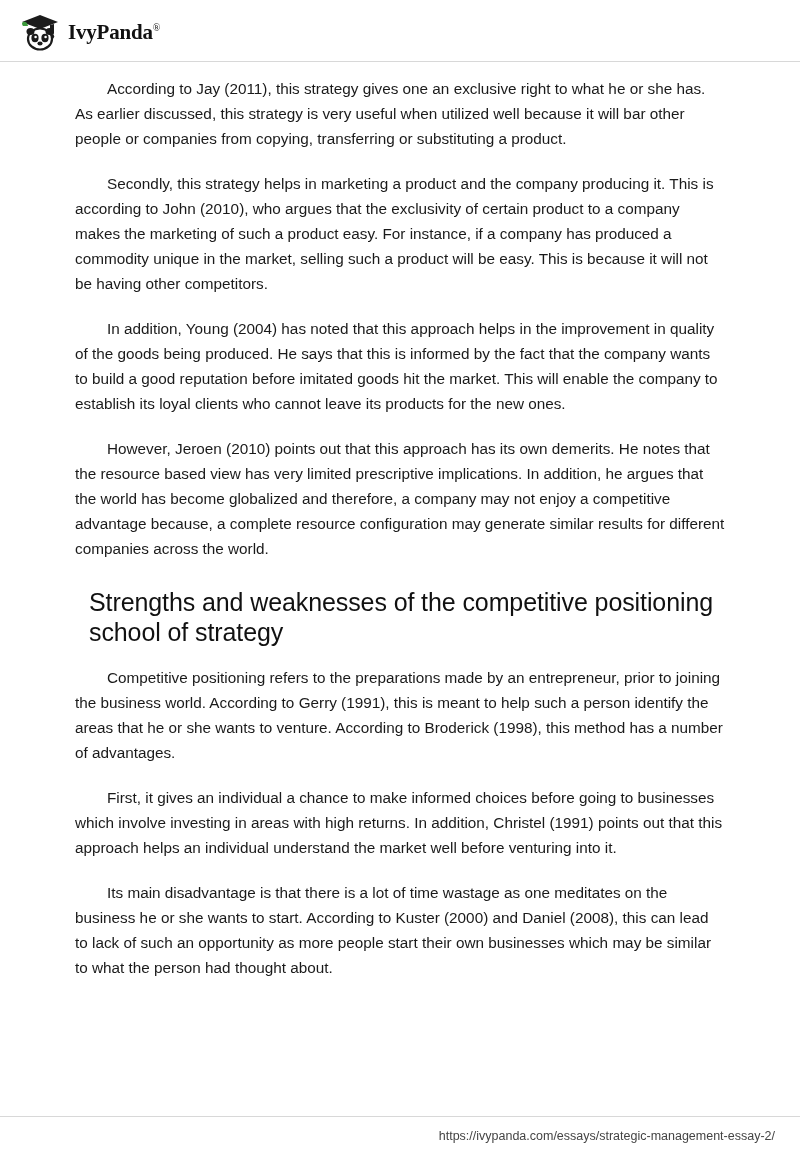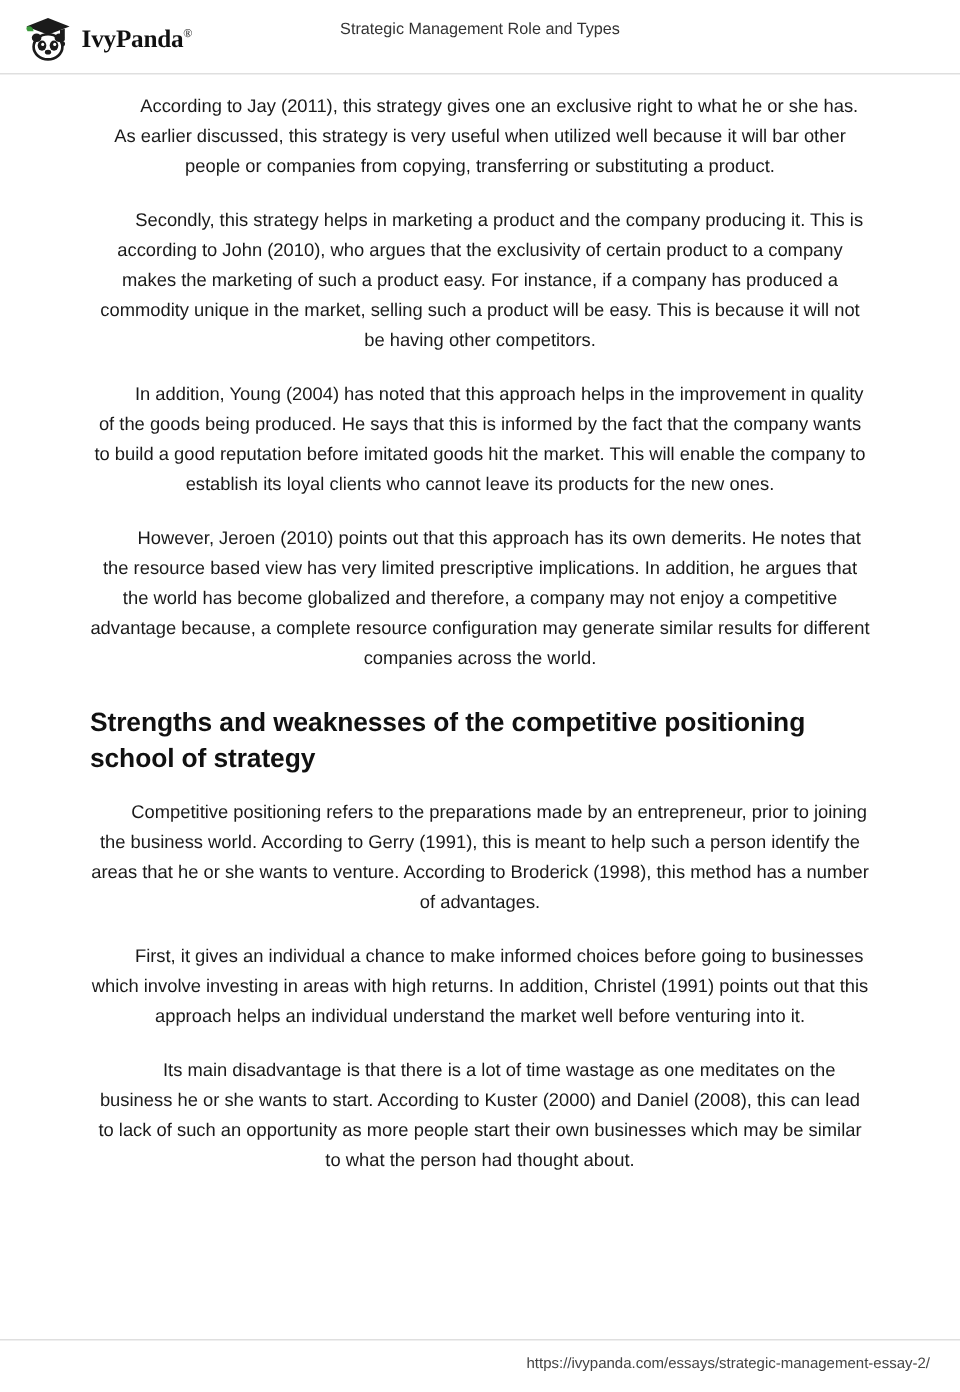--- a/index.html
+++ b/index.html
@@ -77,29 +77,29 @@
     top: 62px;
     left: 0;
     width: 800px;
     padding: 14px 75px 0 75px;
     box-sizing: border-box;
   }
   p.para {
     margin: 0 0 20px 0;
     font-size: 15.3px;
     line-height: 25px;
-    text-align: center;
+    text-align: left;
     text-indent: 32px;
     color: #1a1a1a;
   }
   h2.section-heading {
-    font-size: 22px;
+    font-size: 25px;
     line-height: 30px;
-    font-weight: bold;
-    margin: 26px 0 18px 0;
+    font-weight: normal;
+    margin: 26px 0 18px 14px;
     color: #111111;
     letter-spacing: -0.1px;
   }
 
   
   .footer {
     position: absolute;
     left: 0;
     bottom: 0;
     width: 800px;
@@ -134,21 +134,20 @@
           <ellipse cx="29.5" cy="18.5" rx="4" ry="3.6" fill="#1b1b1b"></ellipse>
           <ellipse cx="15" cy="25" rx="3.6" ry="4.2" fill="#1b1b1b"></ellipse>
           <ellipse cx="25" cy="25" rx="3.6" ry="4.2" fill="#1b1b1b"></ellipse>
           <circle cx="15.6" cy="24" r="1.3" fill="#ffffff"></circle>
           <circle cx="25.6" cy="24" r="1.3" fill="#ffffff"></circle>
           <ellipse cx="20" cy="30.5" rx="2.6" ry="2" fill="#1b1b1b"></ellipse>
         </svg>
       </span>
       <span class="brand-name"><span>IvyPanda</span><span class="reg">®</span></span>
     </div>
-    <div class="doc-title">Strategic Management Role and Types</div>
   </div>
 
   <div class="content">
     <p class="para">According to Jay (2011), this strategy gives one an exclusive right to what he or she has. As earlier discussed, this strategy is very useful when utilized well because it will bar other people or companies from copying, transferring or substituting a product.</p>
     <p class="para">Secondly, this strategy helps in marketing a product and the company producing it. This is according to John (2010), who argues that the exclusivity of certain product to a company makes the marketing of such a product easy. For instance, if a company has produced a commodity unique in the market, selling such a product will be easy. This is because it will not be having other competitors.</p>
     <p class="para">In addition, Young (2004) has noted that this approach helps in the improvement in quality of the goods being produced. He says that this is informed by the fact that the company wants to build a good reputation before imitated goods hit the market. This will enable the company to establish its loyal clients who cannot leave its products for the new ones.</p>
     <p class="para">However, Jeroen (2010) points out that this approach has its own demerits. He notes that the resource based view has very limited prescriptive implications. In addition, he argues that the world has become globalized and therefore, a company may not enjoy a competitive advantage because, a complete resource configuration may generate similar results for different companies across the world.</p>
 
     <h2 class="section-heading">Strengths and weaknesses of the competitive positioning school of strategy</h2>
 

